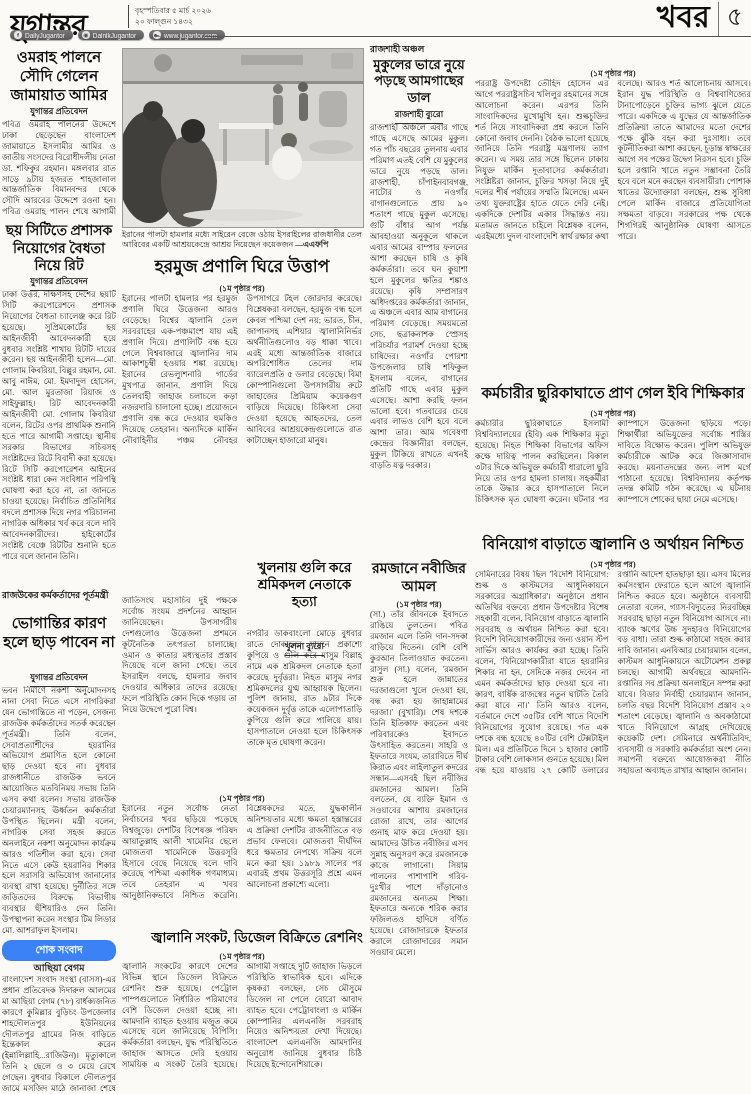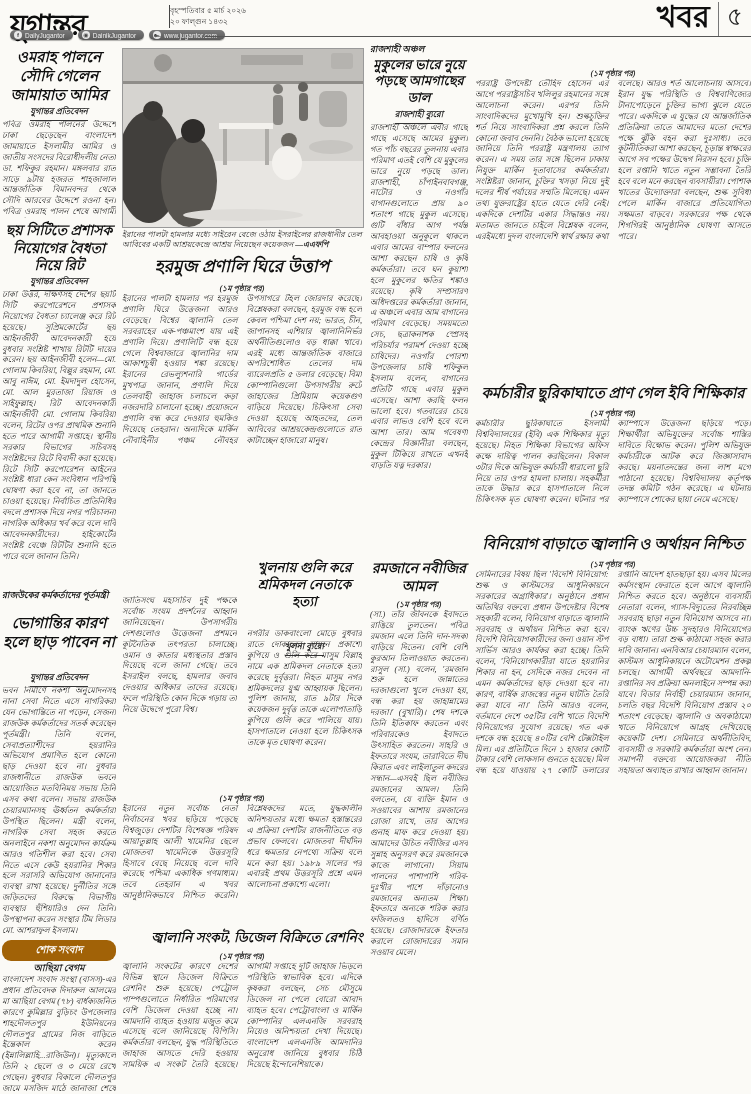--- a/index.html
+++ b/index.html
@@ -2,51 +2,51 @@
 <html lang="bn"><head>
 <meta charset="utf-8">
 <style>
   html,body{margin:0;padding:0;background:#d8d8d8;}
   .page{position:relative;width:751px;height:1094px;margin:0 auto;background:#fbfaf6;
         font-family:"Liberation Serif","DejaVu Serif",serif;color:#1b1b1b;overflow:hidden;}
   
   .masthead{position:absolute;top:0;left:0;width:751px;height:42px;}
   .logo{position:absolute;left:10px;top:2px;font-size:29px;font-weight:800;letter-spacing:-1px;
         color:#0d0d0d;transform:skewX(-4deg);}
-  .date-block{position:absolute;left:128px;top:5px;border-left:1.5px solid #444;
-        font-size:7.5px;line-height:1.5;color:#333;font-family:"Liberation Sans","DejaVu Sans",sans-serif;margin-left:41px;}
+  .date-block{position:absolute;left:128px;top:5px;border-left:1.5px solid #444;padding-left:6px;
+        font-size:7.5px;line-height:1.5;color:#333;font-family:"Liberation Sans","DejaVu Sans",sans-serif;}
   .pills{position:absolute;left:10px;top:30px;display:flex;gap:5px;}
   .pill{display:flex;align-items:center;gap:3px;background:linear-gradient(#7a7a7a,#585858);
         color:#f2f2f2;border-radius:8px;font-size:6.5px;padding:1px 8px 1px 4px;
         font-family:"Liberation Sans","DejaVu Sans",sans-serif;box-shadow:0 1px 1px rgba(0,0,0,.3);}
   .pill .ic{width:8px;height:8px;border-radius:50%;background:#e8e8e8;color:#444;font-size:6px;
         font-weight:700;display:flex;align-items:center;justify-content:center;line-height:1;}
   .mast-rule{position:absolute;left:205px;right:0;top:36px;height:1px;background:#555;}
   .section-wrap{position:absolute;right:8px;top:0;display:flex;align-items:flex-start;gap:8px;}
   .section-name{font-size:30px;font-weight:800;color:#0e0e0e;line-height:1.1;}
   .section-sep{width:1px;height:34px;background:#777;margin-top:2px;}
   .page-num{font-size:25px;color:#222;line-height:1.2;margin-top:2px;}
   
-  .main{position:absolute;top:42px;left:0;width:751px;height:1052px;font-style:italic;}
+  .main{position:absolute;top:42px;left:0;width:751px;height:1052px;}
   .bd{font-size:8.2px;line-height:1.33;text-align:justify;color:#242424;overflow:hidden;
       word-break:break-word;}
   .bd2{column-count:2;column-gap:9px;}
   .hl{font-weight:800;text-align:center;color:#0f0f0f;line-height:1.25;}
   .nowrap{white-space:nowrap;overflow:visible;}
   .cont{font-size:7.8px;font-weight:700;text-align:center;color:#222;}
   .byline{font-size:8.4px;font-weight:700;text-align:center;}
   .byline span{display:inline-block;border-bottom:1px solid #333;padding-bottom:1px;}
   .kicker{font-size:8.8px;font-weight:700;text-align:left;line-height:1.25;color:#111;}
   .abs{position:absolute;}
   
   .photo{background:#cfcdc9;overflow:hidden;border:1px solid #999;}
   .caption{font-size:7.9px;line-height:1.3;text-align:justify;color:#222;}
   .caption b{font-weight:700;}
   
-  .obit-box{background:#a16207;color:#fff;font-weight:700;font-size:10px;text-align:center;
+  .obit-box{background:#3b82f6;color:#fff;font-weight:700;font-size:10px;text-align:center;
         border-radius:9px;padding:2px 0;}
   .obit-name{font-weight:700;font-size:9.5px;text-align:center;}
 </style>
 </head>
 <body>
 
 <div class="page">
 
   <div class="masthead">
     <div class="logo">যুগান্তর</div>

